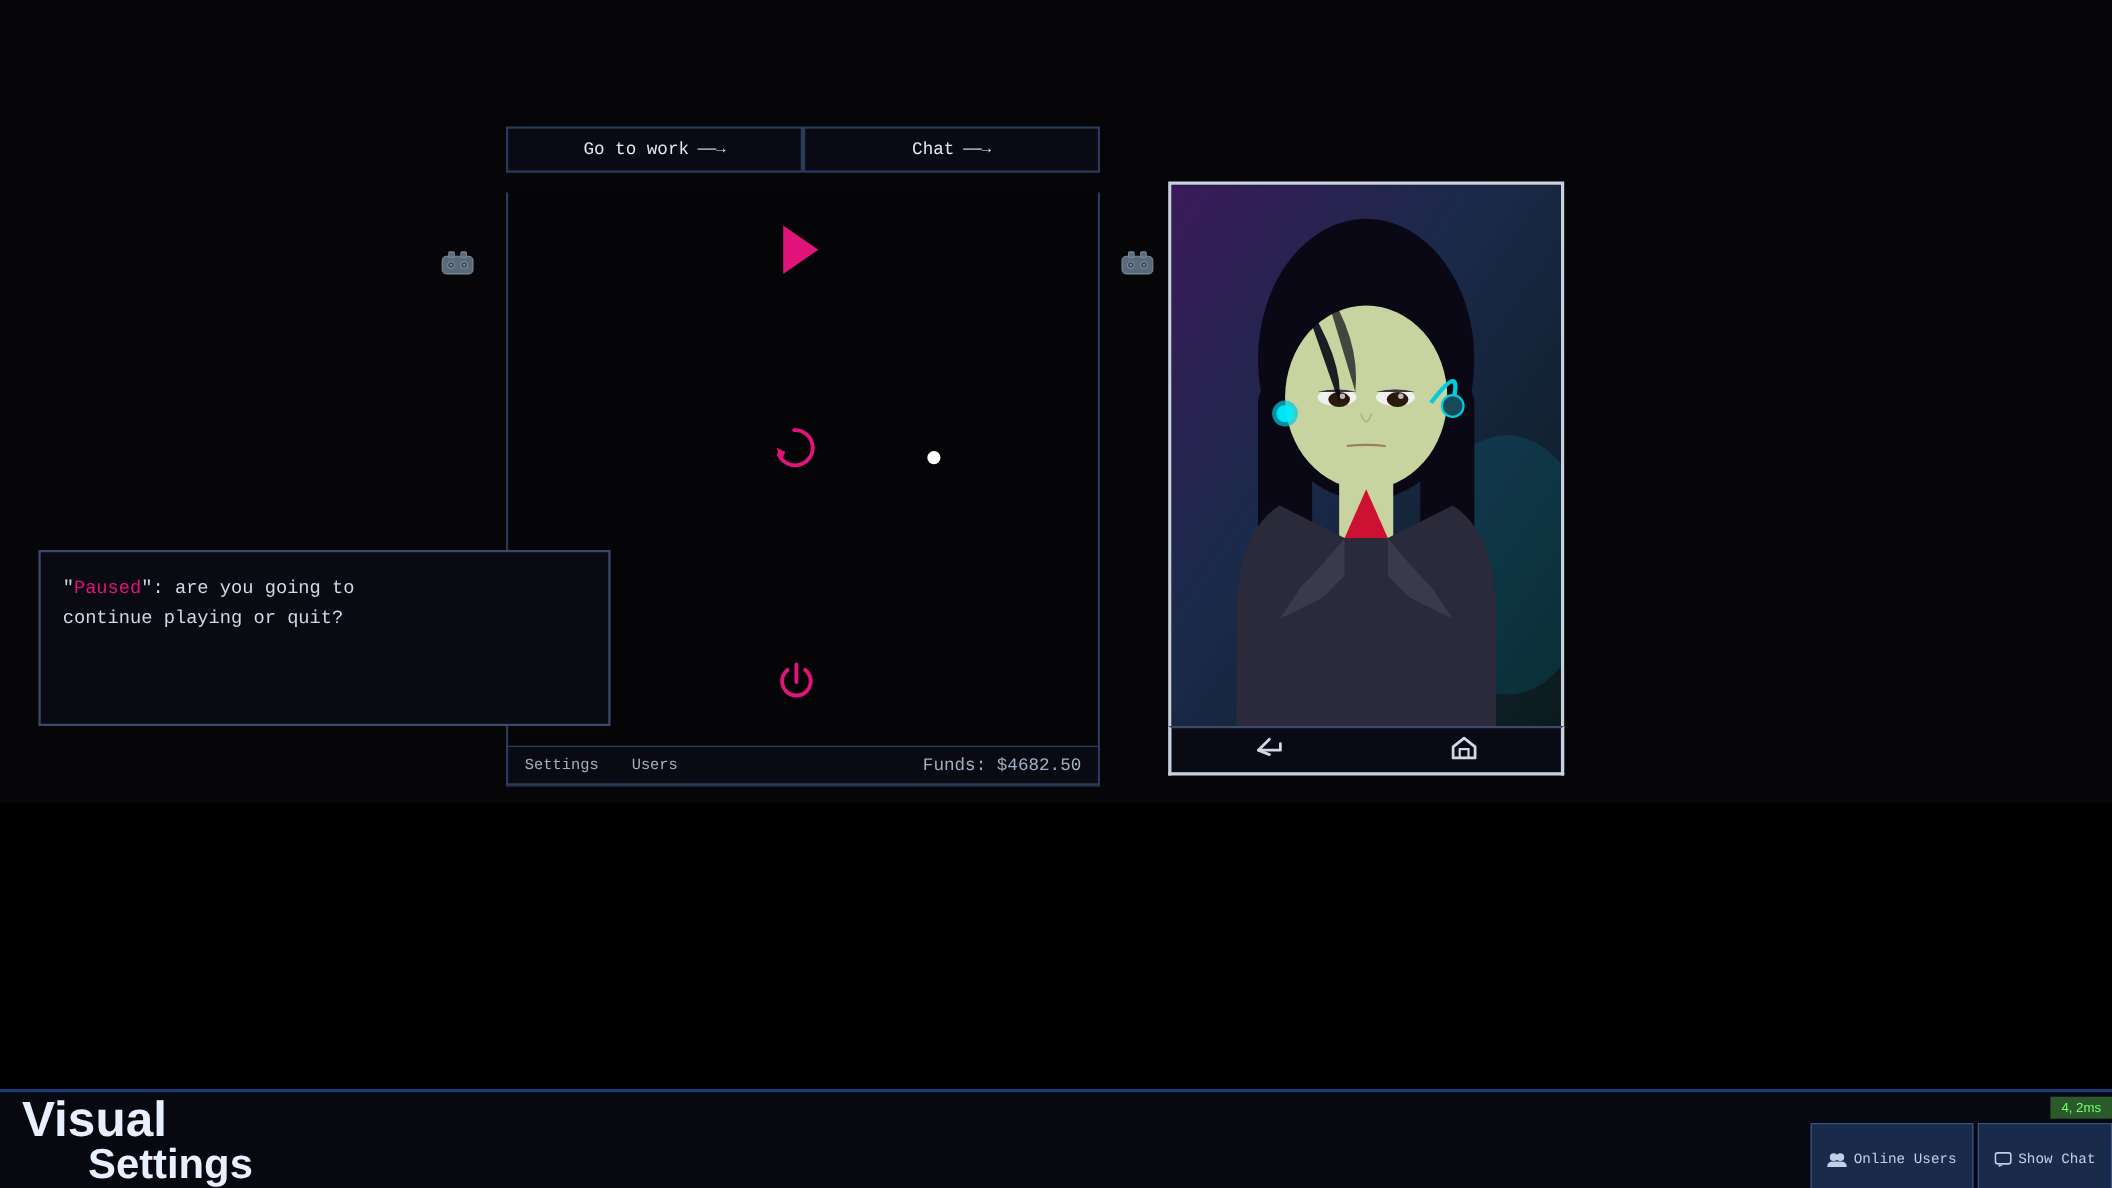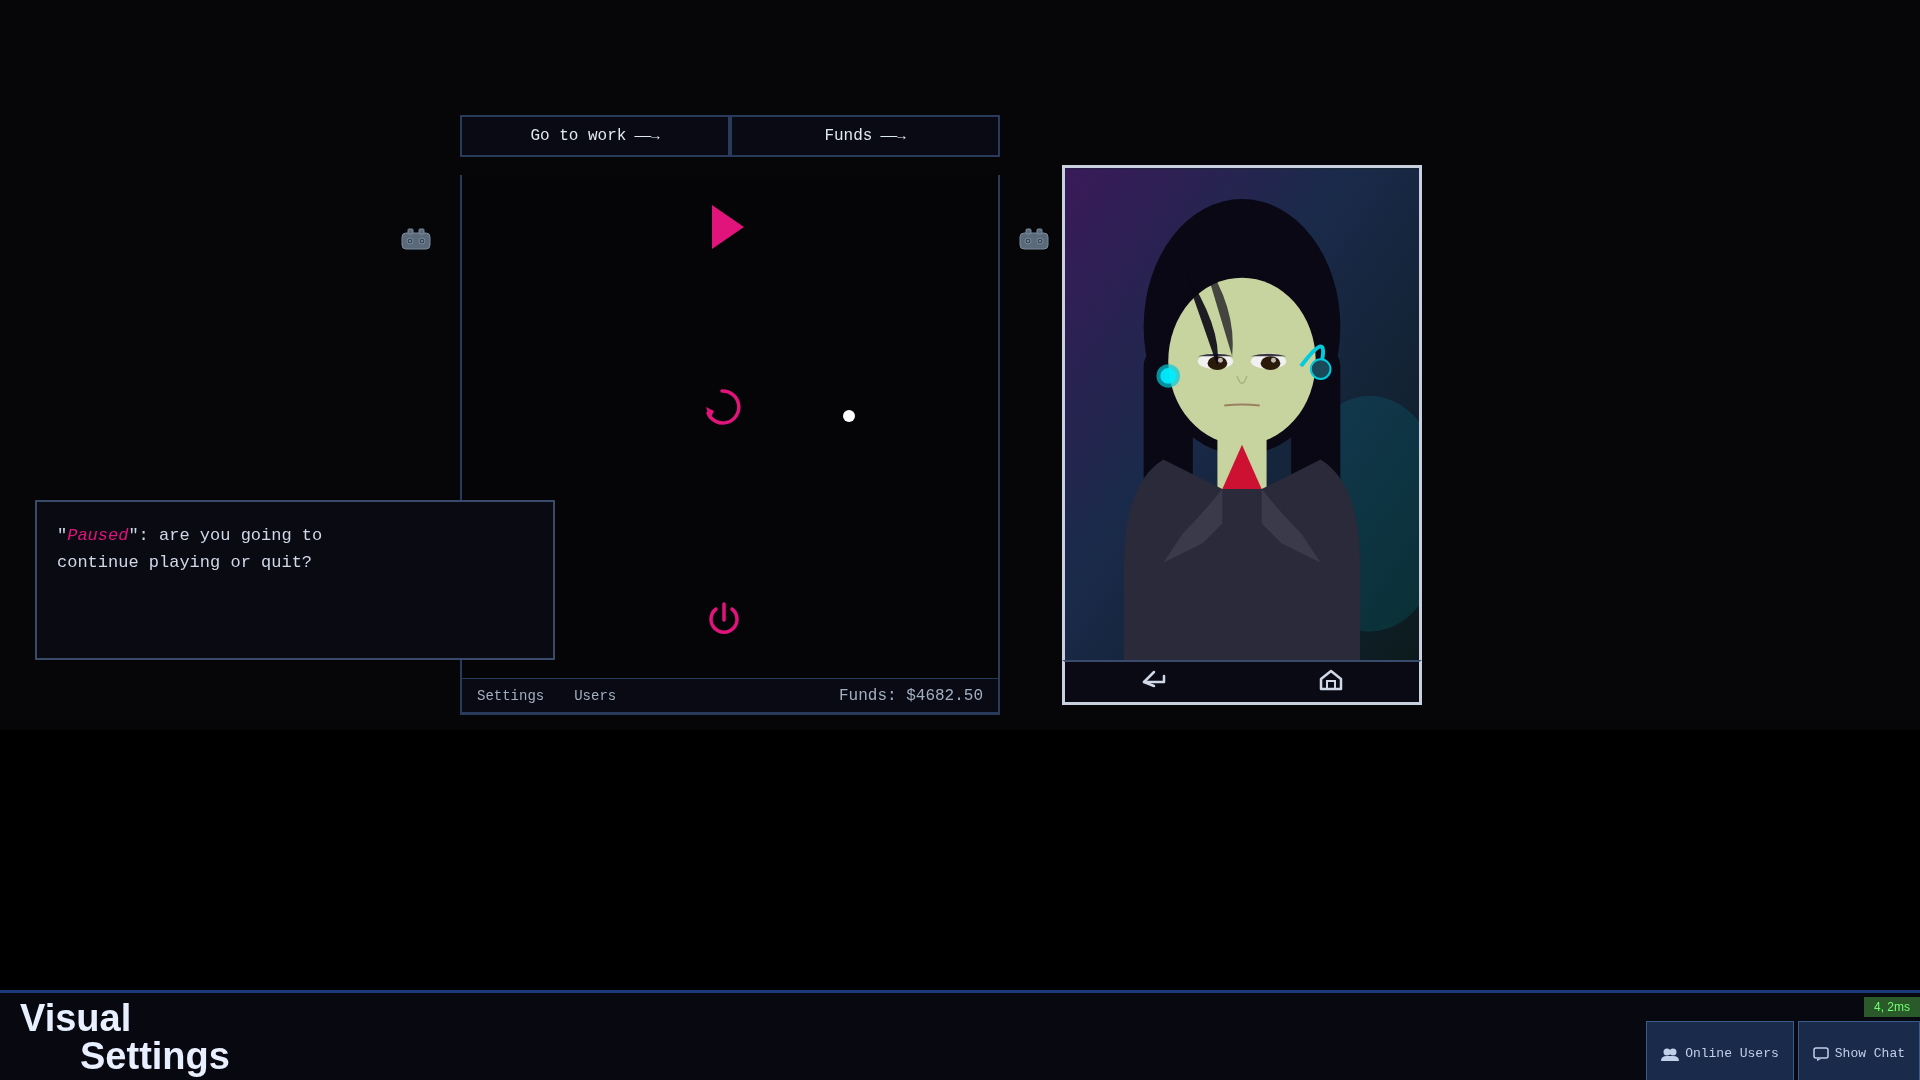--- a/index.html
+++ b/index.html
@@ -147,21 +147,20 @@
 
     .dialog-text {
       color: #d0d8e8;
       font-size: 17px;
       line-height: 1.6;
       font-family: 'Courier New', Courier, monospace;
     }
 
     .dialog-text .highlight {
       color: #e0147a;
-      font-style: italic;
     }
 
     
     .game-status-bar {
       position: absolute;
       top: 678px;
       left: 460px;
       width: 540px;
       height: 36px;
       background: #0a0a14;
@@ -254,21 +253,21 @@
       z-index: 50;
     }
 
     .taskbar-title {
       padding: 10px 20px;
       display: flex;
       flex-direction: column;
     }
 
     .taskbar-title-line1 {
-      font-size: 38px;
+      font-size: 45px;
       font-weight: bold;
       color: #e8f0ff;
       font-family: Arial, sans-serif;
       line-height: 1;
     }
 
     .taskbar-title-line2 {
       font-size: 38px;
       font-weight: bold;
       color: #e8f0ff;
@@ -322,21 +321,21 @@
 <body>
 
 <div class="main-bg"></div>
 
 <div class="top-buttons">
   <button class="nav-button">
     <span>Go to work</span>
     <span class="nav-arrow">——→</span>
   </button>
   <button class="nav-button">
-    <span>Funds</span>
+    <span>Chat</span>
     <span class="nav-arrow">——→</span>
   </button>
 </div>
 
 <div class="game-content">
 </div>
 
 <div class="icon-controller-left">
   <svg width="32" height="28" viewBox="0 0 32 28">
     <rect x="2" y="8" width="28" height="16" rx="4" fill="#5a6a7a" stroke="#7a8a9a" stroke-width="1"></rect>

